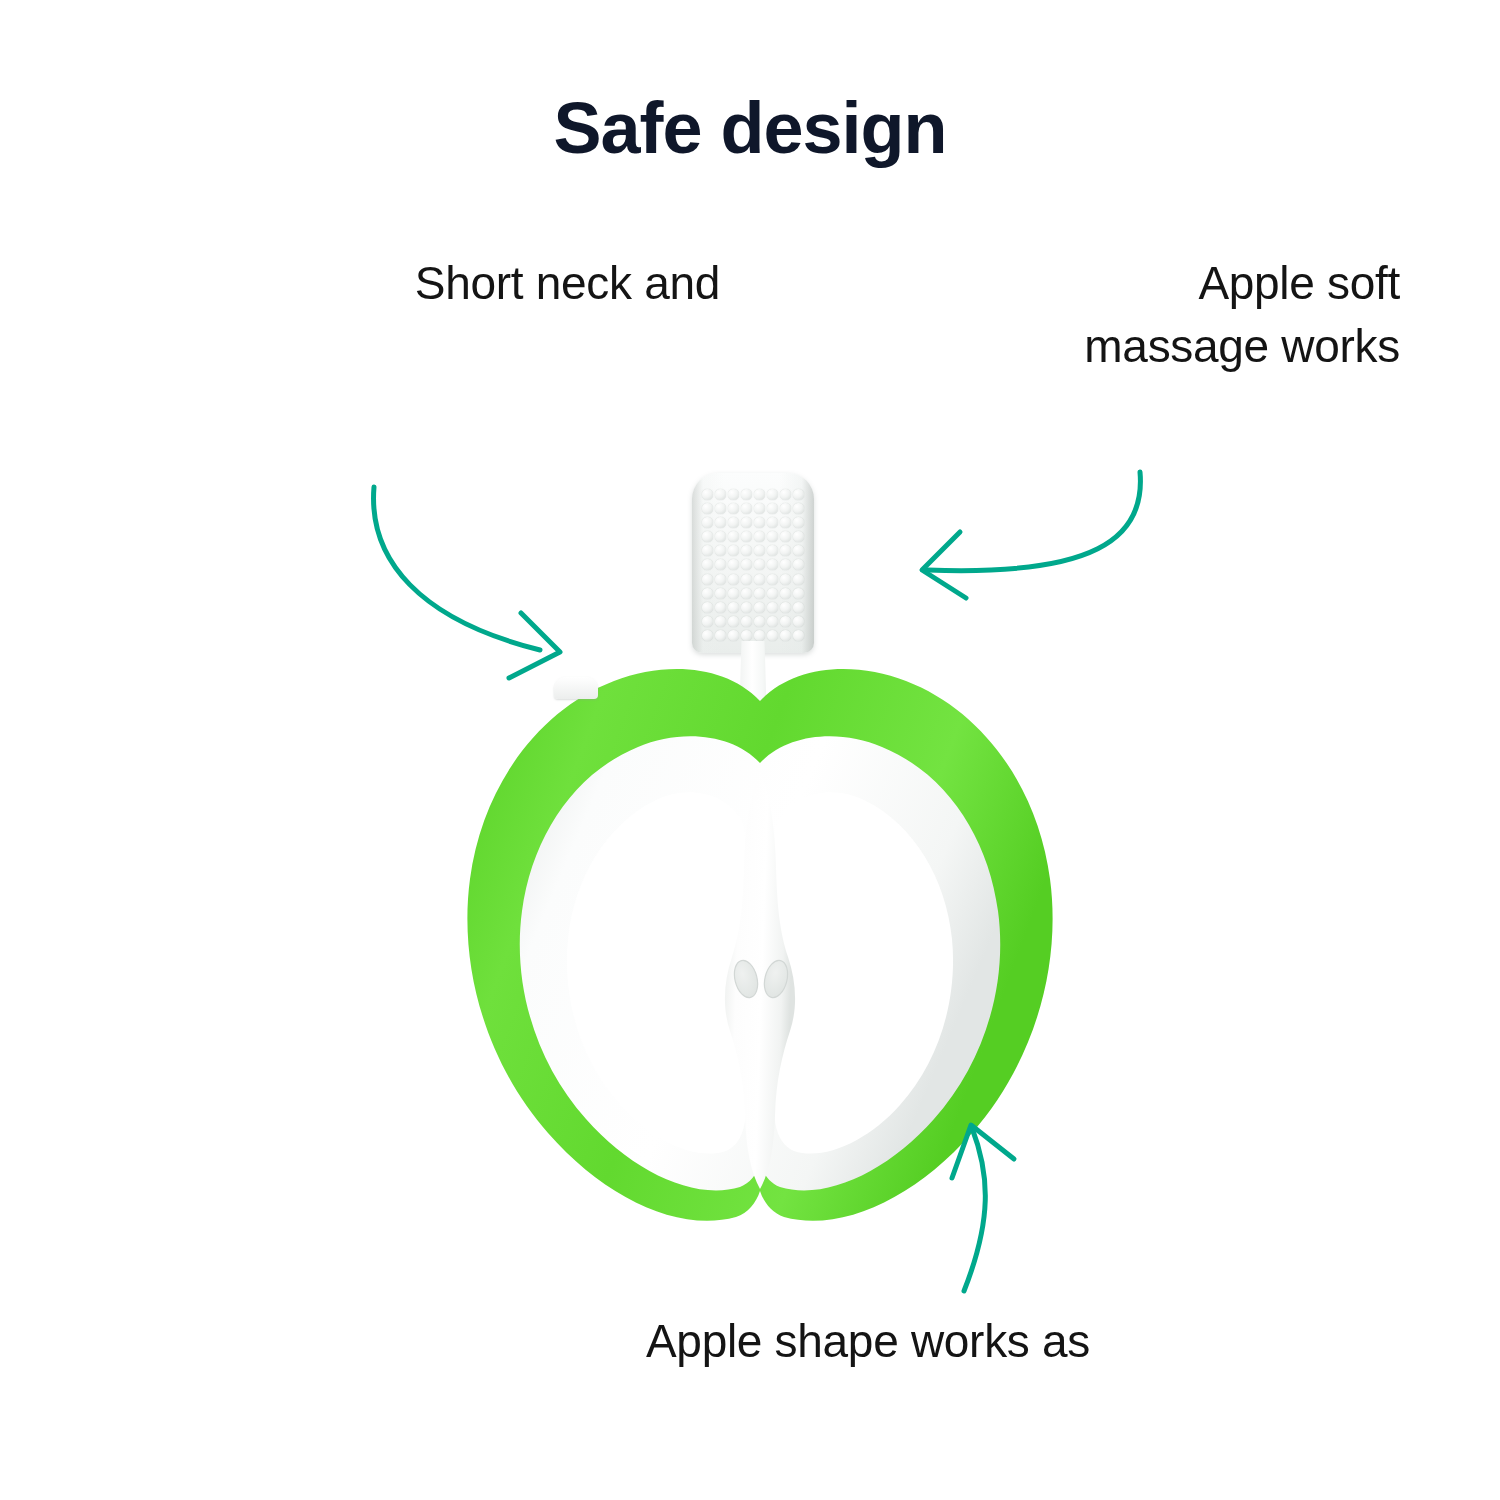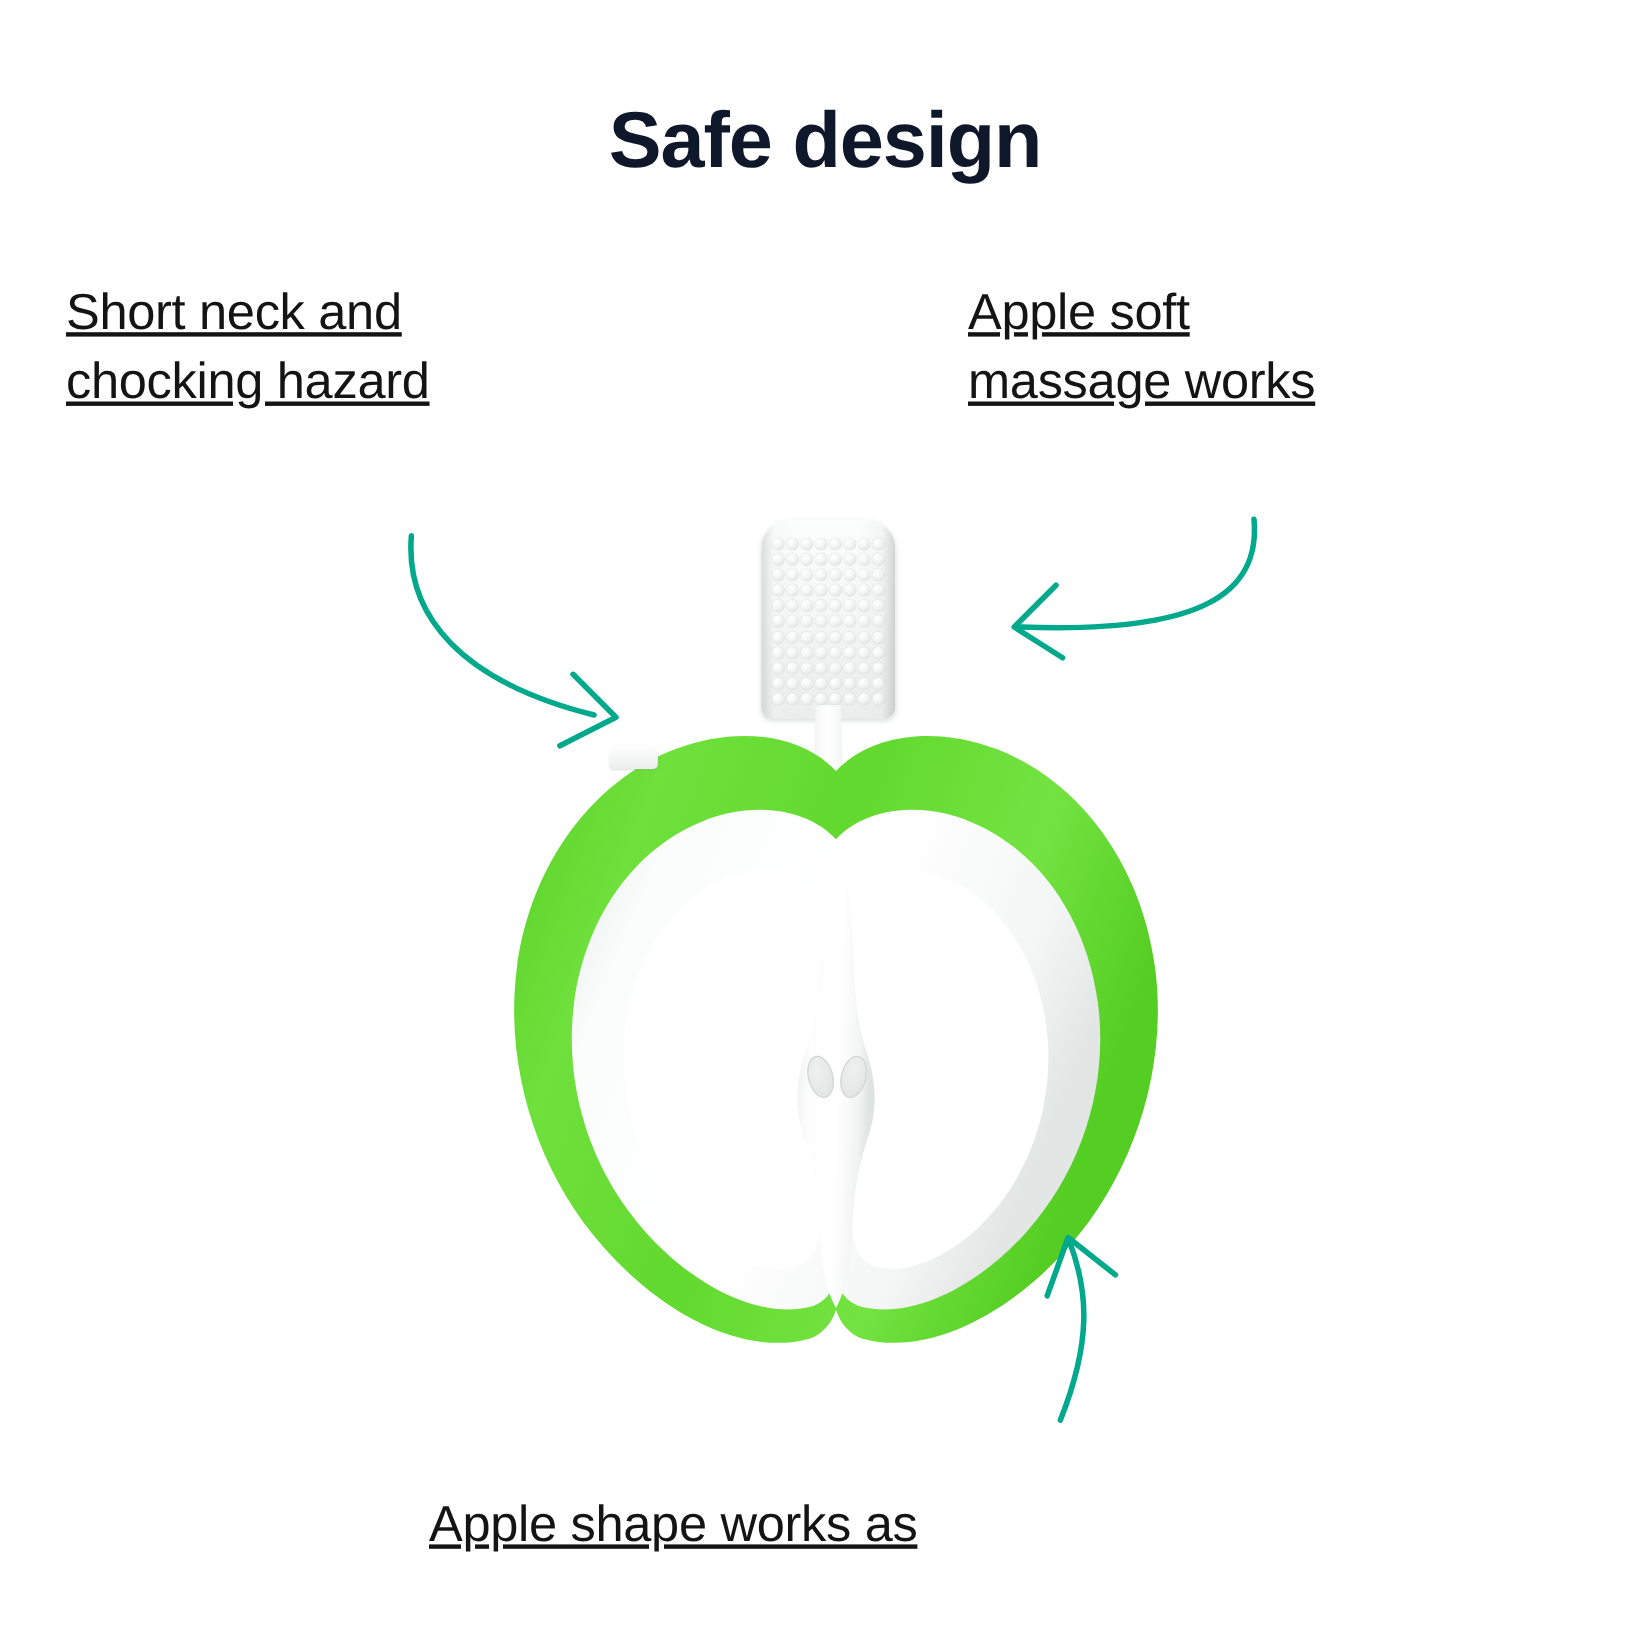--- a/index.html
+++ b/index.html
@@ -38,29 +38,28 @@
     white-space: nowrap;
   }
 
   
   .callout {
     position: absolute;
     font-size: 46px;
     line-height: 1.36;
     font-weight: 400;
     color: #141414;
-    text-align: left;
+    text-align: right;
     letter-spacing: -0.3px;
-    text-decoration: underline;
   }
   .callout .line { display: block; white-space: nowrap; }
 
   #callout-left  { left: 60px;  top: 252px; width: 660px; }
   #callout-right { left: 880px; top: 252px; width: 520px; }
-  #callout-bottom{ left: 390px; top: 1354px; width: 700px; }
+  #callout-bottom{ left: 390px; top: 1310px; width: 700px; }
 
   
   #arrows {
     position: absolute;
     left: 0; top: 0;
     width: 1500px; height: 1500px;
     pointer-events: none;
   }
 
   
@@ -150,21 +149,20 @@
 </style>
 </head>
 <body>
 
 <div id="stage">
 
   <div id="title" style="color: #0f172a;">Safe design</div>
 
   <div class="callout" id="callout-left">
     <span class="line">Short neck and</span>
-    <span class="line">chocking hazard</span>
   </div>
 
   <div class="callout" id="callout-right">
     <span class="line">Apple soft</span>
     <span class="line">massage works</span>
   </div>
 
   <div class="callout" id="callout-bottom">
     <span class="line">Apple shape works as</span>
   </div>

